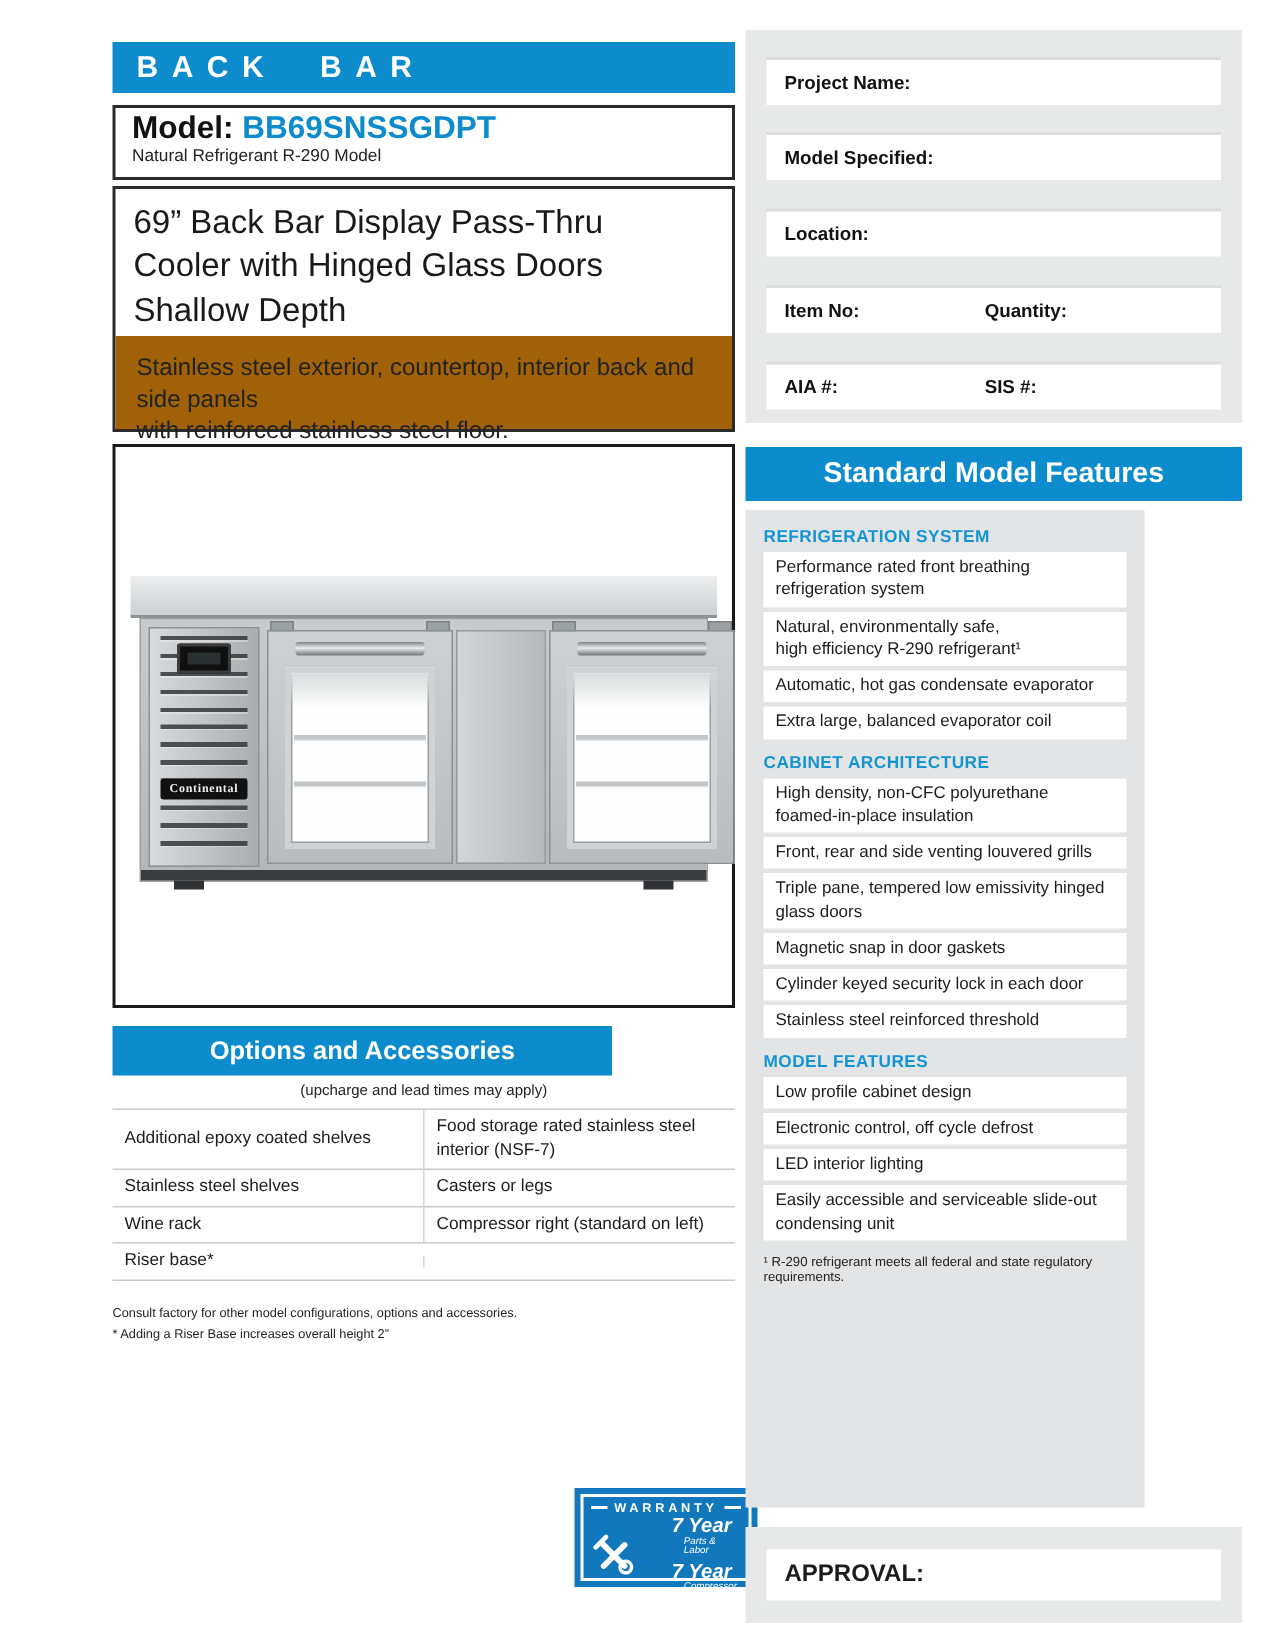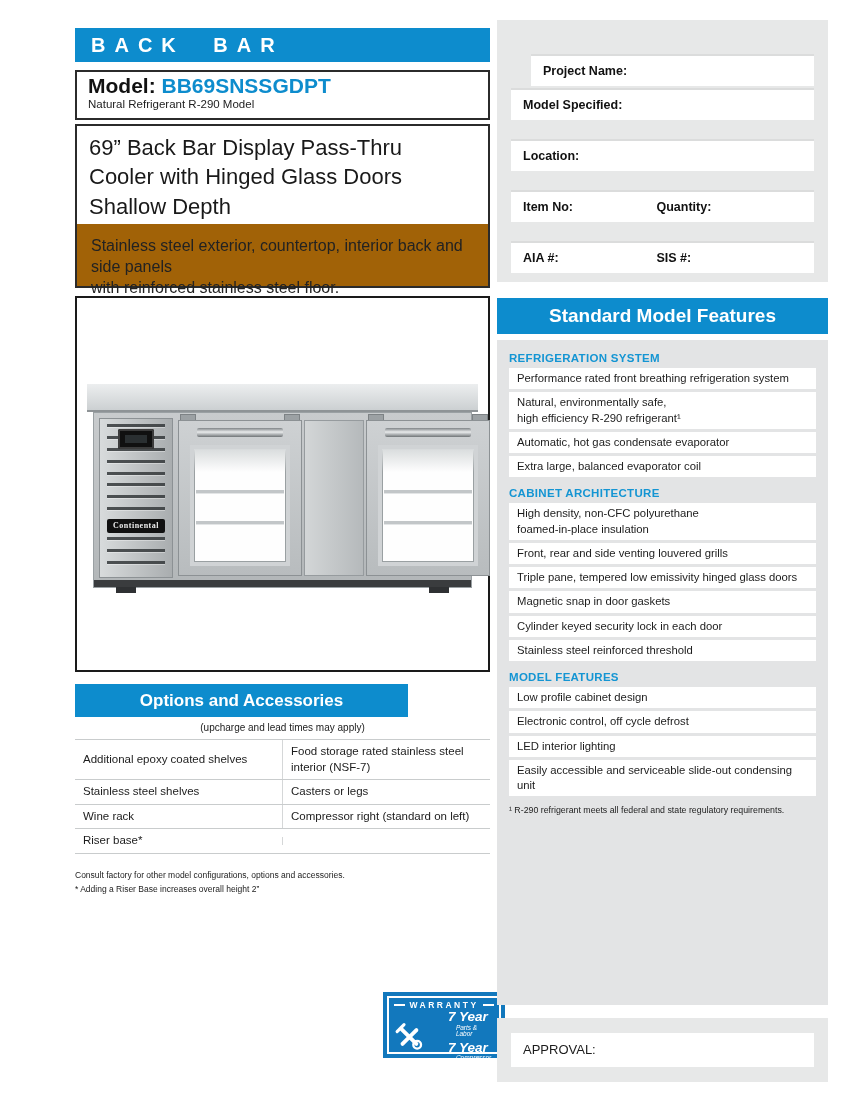--- a/index.html
+++ b/index.html
@@ -90,28 +90,28 @@
   .w-small{font-size:6.5px;margin:1px 0 3px 8px;}
 
   
   .form-panel{left:497px;top:20px;width:331px;height:262px;background:#e7e8e8;}
   .form-field{position:absolute;left:14px;right:14px;height:30px;background:#fff;
     box-shadow:0 -2px 0 rgba(0,0,0,.05);}
   .form-field .lbl{font-size:12.5px;font-weight:bold;line-height:30px;padding-left:12px;color:#111;}
   .lbl2{position:absolute;left:48%;top:0;font-size:12.5px;font-weight:bold;line-height:30px;color:#111;}
   .features-banner{left:497px;top:298px;width:331px;height:36px;background:#0d8ccd;color:#fff;
     font-size:19px;font-weight:bold;text-align:center;line-height:36px;}
-  .features-panel{left:497px;top:340px;width:331px;height:665px;background:#e3e4e5;padding:10px 12px;}
+  .features-panel{left:497px;top:340px;width:266px;height:665px;background:#e3e4e5;padding:10px 12px;}
   .feat-title{color:#1495d3;font-size:11.5px;font-weight:bold;letter-spacing:.3px;margin:10px 0 4px 0;}
   .feat-title.first{margin-top:2px;}
   .feat-row{background:#fff;font-size:11.3px;line-height:1.35;padding:3px 8px;margin-bottom:3px;color:#1c1c1c;}
   .feat-footnote{font-size:8.8px;color:#222;margin-top:9px;}
   .approval-panel{left:497px;top:1018px;width:331px;height:64px;background:#e7e8e8;}
   .approval-field{position:absolute;left:14px;right:14px;top:15px;height:34px;background:#fff;}
-  .approval-field .lbl{font-size:13px;font-weight:normal;line-height:34px;padding-left:12px;}
+  .approval-field .lbl{font-size:16px;font-weight:bold;line-height:34px;padding-left:12px;}
 </style>
 </head>
 <body>
 
 <div id="page">
 
   <div class="abs top-banner">BACK BAR EQUIPMENT</div>
 
   <div class="abs model-box">
     <div class="model-line">
@@ -213,21 +213,21 @@
           <div class="w-big">7 Year</div>
           <div class="w-small">Parts &amp; Labor</div>
           <div class="w-big">7 Year</div>
           <div class="w-small">Compressor</div>
         </div>
       </div>
     </div>
   </div>
 
   <div class="abs form-panel">
-    <div class="form-field" style="top:36px;margin-left:20px;">
+    <div class="form-field" style="top:20px;">
       <div class="lbl">Project Name:</div>
     </div>
     <div class="form-field" style="top:70px;">
       <div class="lbl">Model Specified:</div>
     </div>
     <div class="form-field" style="top:121px;">
       <div class="lbl">Location:</div>
     </div>
     <div class="form-field" style="top:172px;">
       <div class="lbl">Item No:</div>

